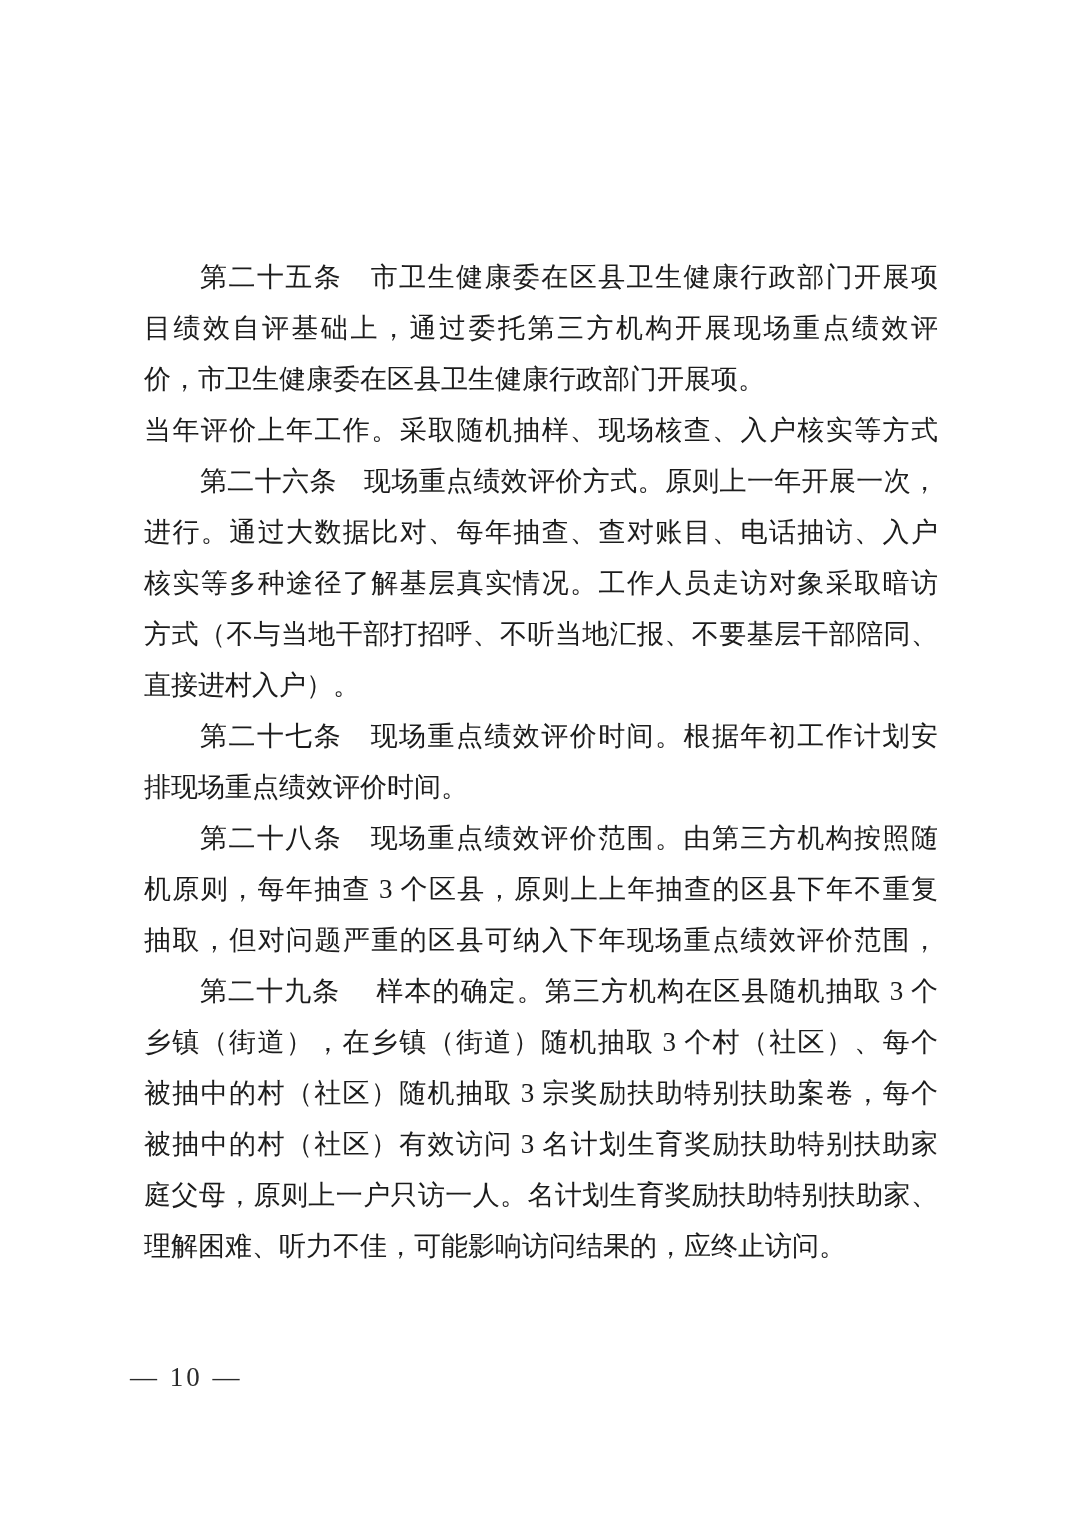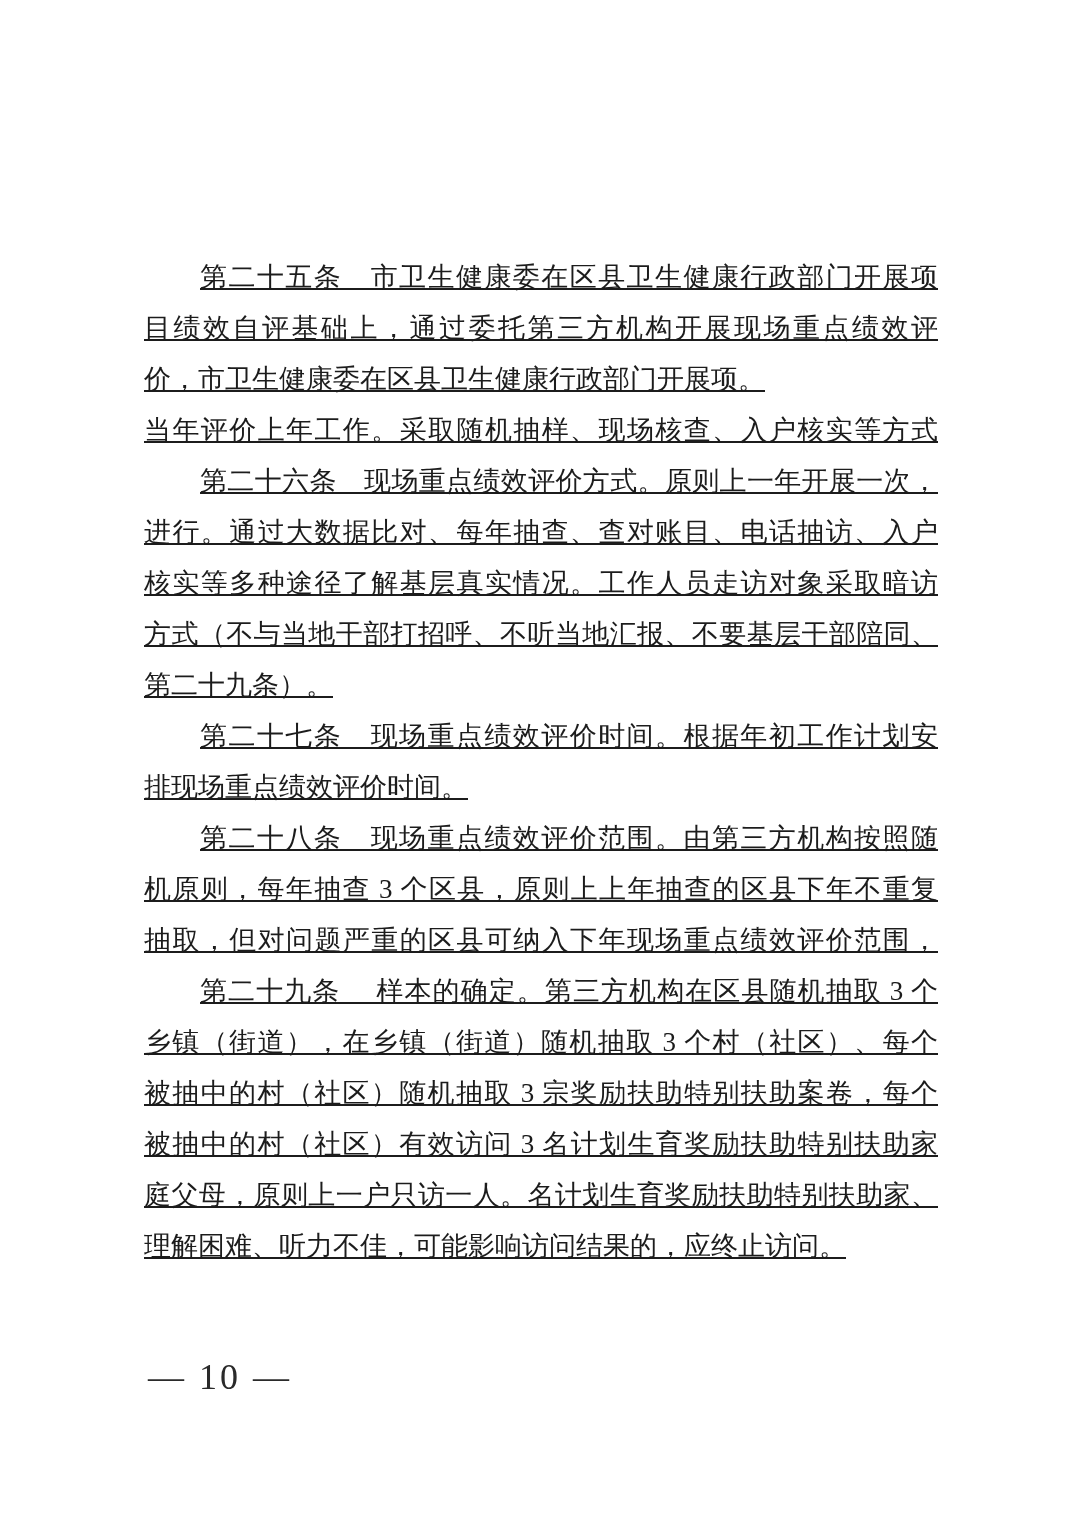--- a/index.html
+++ b/index.html
@@ -18,21 +18,20 @@
   .sheet {
     position: absolute;
     inset: 0;
     background: #ffffff;
   }
   .content {
     position: absolute;
     left: 144px;
     top: 252px;
     width: 794px;
-    text-decoration: underline;
   }
   .para {
     margin: 0;
     padding: 0;
   }
   .line {
     height: 51px;
     line-height: 51px;
     font-size: 27px;
     white-space: nowrap;
@@ -41,25 +40,25 @@
     letter-spacing: 0;
   }
   .line.first {
     text-indent: 56px;
   }
   .line.last {
     text-align-last: left;
   }
   .pageno {
     position: absolute;
-    left: 148px;
+    left: 130px;
     top: 1352px;
     height: 50px;
     line-height: 50px;
-    font-size: 36px;
+    font-size: 27px;
     letter-spacing: 3px;
     color: #2a2a2a;
   }
 </style>
 </head>
 <body>
 
 <div class="sheet">
 
   <div class="content">
@@ -69,21 +68,21 @@
       <div class="line">目绩效自评基础上，通过委托第三方机构开展现场重点绩效评</div>
       <div class="line last">价，市卫生健康委在区县卫生健康行政部门开展项。</div>
     </div>
 
     <div class="para">
       <div class="line">当年评价上年工作。采取随机抽样、现场核查、入户核实等方式</div>
       <div class="line first">第二十六条　现场重点绩效评价方式。原则上一年开展一次，</div>
       <div class="line">进行。通过大数据比对、每年抽查、查对账目、电话抽访、入户</div>
       <div class="line">核实等多种途径了解基层真实情况。工作人员走访对象采取暗访</div>
       <div class="line">方式（不与当地干部打招呼、不听当地汇报、不要基层干部陪同、</div>
-      <div class="line last">第二十九条）。</div>
+      <div class="line last">直接进村入户）。</div>
     </div>
 
     <div class="para">
       <div class="line first">第二十七条　现场重点绩效评价时间。根据年初工作计划安</div>
       <div class="line last">排现场重点绩效评价时间。</div>
     </div>
 
     <div class="para">
       <div class="line first">第二十八条　现场重点绩效评价范围。由第三方机构按照随</div>
       <div class="line">机原则，每年抽查 3 个区县，原则上上年抽查的区县下年不重复</div>

